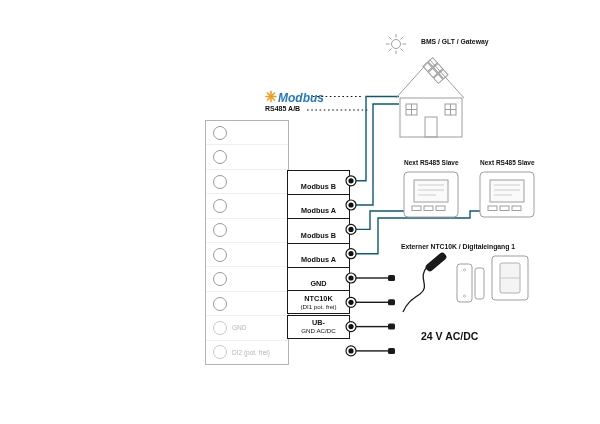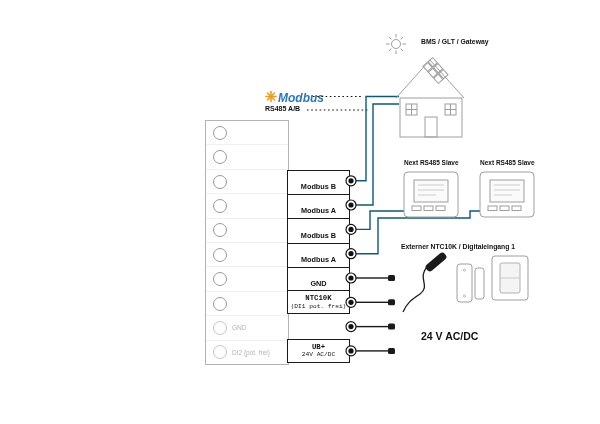--- a/index.html
+++ b/index.html
@@ -21,21 +21,21 @@
 
   
   .tbox{
     position:absolute;left:287px;width:63px;border:1px solid #1a1a1a;background:#fff;
     display:flex;flex-direction:column;align-items:center;justify-content:center;text-align:center;
     box-sizing:border-box;
   }
   .tbox .lbl{font-size:7.3px;font-weight:bold;line-height:1.05;white-space:nowrap;}
   .tbox .sub{font-size:6.2px;line-height:1.15;white-space:nowrap;}
   .h1{height:34px;}
-  .h2{height:24px;font-family:Liberation Mono, monospace;}
+  .h2{height:24px;}
 
   
   .lab{position:absolute;white-space:nowrap;}
   .modbus-text{font-size:12px;font-weight:bold;font-style:italic;color:#2878be;}
   .rs485-text{font-size:7px;font-weight:bold;color:#111;}
   .bms-text{font-size:6.8px;font-weight:bold;color:#111;}
   .slave-text{font-size:6.5px;font-weight:bold;color:#111;}
   .ext-text{font-size:6.8px;font-weight:bold;color:#111;}
   .power-text{font-size:10.5px;font-weight:bold;color:#111;}
 
@@ -97,23 +97,23 @@
   <div class="tbox h1" style="top:242.7px">
       <span class="lbl">Modbus A</span>
     </div>
   <div class="tbox h1" style="top:267px">
       <span class="lbl">GND</span>
     </div>
   <div class="tbox h2" style="top:290.3px">
       <span class="lbl">NTC10K</span>
       <span class="sub">(DI1 pot. frei)</span>
     </div>
-  <div class="tbox h2" style="top:338.9px">
-      <span class="lbl">UB+</span>
-      <span class="sub">24V AC/DC</span>
+  <div class="tbox h2" style="top:314.6px">
+      <span class="lbl">UB-</span>
+      <span class="sub">GND AC/DC</span>
     </div>
 
   <div class="lab modbus-text" style="left:278px;top:91px">Modbus</div>
   <div class="lab rs485-text" style="left:265px;top:105px">RS485 A/B</div>
   <div class="lab bms-text" style="left:421px;top:38px">BMS / GLT / Gateway</div>
   <div class="lab slave-text" style="left:404px;top:159px">Next RS485 Slave</div>
   <div class="lab slave-text" style="left:480px;top:159px">Next RS485 Slave</div>
   <div class="lab ext-text" style="left:401px;top:243px">Externer NTC10K / Digitaleingang 1</div>
   <div class="lab power-text" style="left:421px;top:330px">24 V AC/DC</div>
 

